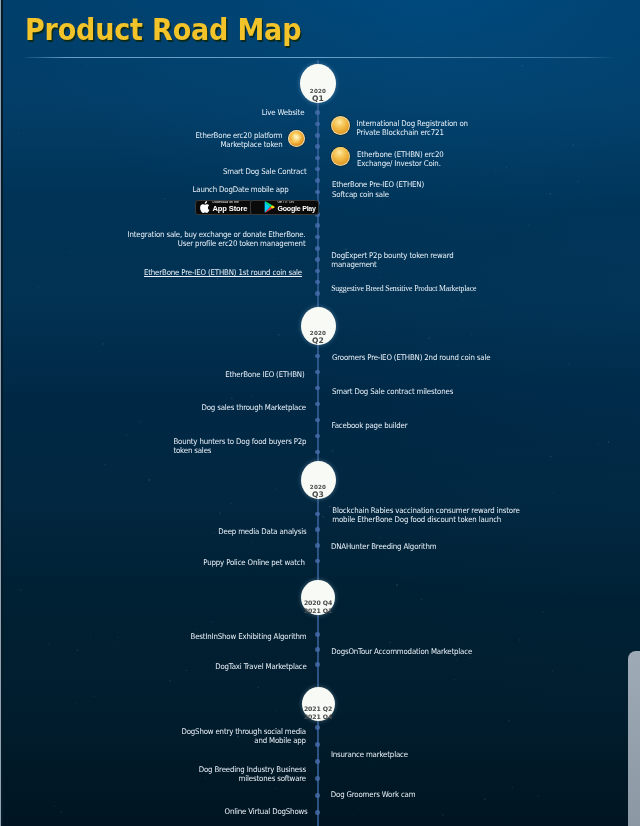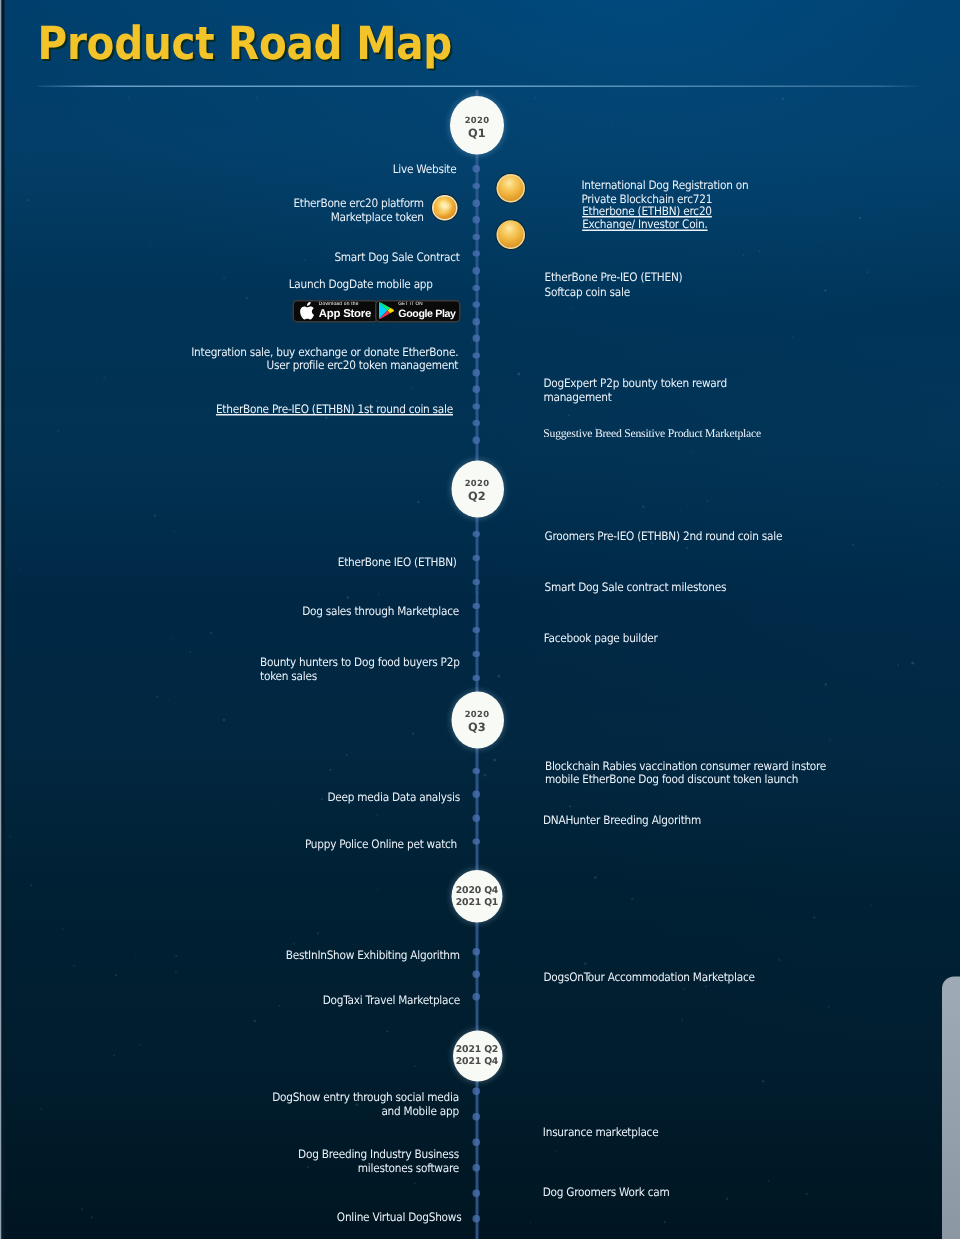--- a/index.html
+++ b/index.html
@@ -32,31 +32,31 @@
     transform:scaleX(0.885);transform-origin:0 0;
     text-shadow:1.5px 1.6px 0 rgba(12,40,22,0.9);}
   .rule{position:absolute;left:25px;top:57px;width:590px;height:1px;
     background:linear-gradient(90deg,rgba(118,172,212,0.12) 0%,rgba(128,180,220,0.80) 7%,rgba(128,180,220,0.82) 50%,rgba(118,172,212,0.40) 95%,rgba(118,172,212,0.0) 100%);}
 
   .axis{position:absolute;left:316.5px;top:60px;width:2px;height:766px;background:#35609a;opacity:0.8;}
   .dot{position:absolute;width:4.6px;height:4.6px;margin-left:-2.3px;margin-top:-2.3px;left:317.5px;
        border-radius:50%;background:#4a6fb0;opacity:0.78;}
 
   .node{position:absolute;border-radius:50%;background:#f8faf5;
-        display:flex;flex-direction:column;align-items:center;justify-content:center;
+        display:flex;flex-direction:column;align-items:center;justify-content:flex-end;
         color:#4a4a4a;font-family:"DejaVu Sans",sans-serif;font-weight:bold;
         box-shadow:0 0 4px 0.5px rgba(186,212,242,0.30);}
   .node i{font-style:normal;display:block;white-space:nowrap;}
   .node.two i:nth-child(1){font-size:5.6px;line-height:8px;letter-spacing:0.2px;}
   .node.two i:nth-child(2){font-size:7.6px;line-height:8px;letter-spacing:0.2px;}
   .node.pair i{font-size:6.2px;line-height:7.8px;letter-spacing:-0.1px;}
 
   .itm{position:absolute;color:#edf3fa;font-size:7.8px;line-height:9.3px;
        font-family:"DejaVu Sans Condensed","DejaVu Sans",sans-serif;
-       white-space:nowrap;letter-spacing:-0.16px;margin-left:31px;}
+       white-space:nowrap;letter-spacing:-0.16px;}
   .itm.L{text-align:right;}
   .itm.R{text-align:left;}
   .itm div{white-space:nowrap;}
 
   .coin{position:absolute;border-radius:50%;
         background:radial-gradient(circle at 50% 50%, #f4ddb4 62%, #fdf6e2 78%, #e8d9b6 100%);
         box-shadow:0 0 0 0.7px rgba(18,34,22,0.75);}
   .coin::after{content:"";position:absolute;left:8%;top:8%;right:8%;bottom:8%;border-radius:50%;
         background:
           radial-gradient(ellipse 34% 28% at 52% 44%, rgba(255,248,205,0.95) 0%, rgba(255,240,175,0.0) 100%),
@@ -288,21 +288,21 @@
         <span class="bi">
           <svg width="11" height="12.5" viewBox="0 0 22 26">
             <path fill="#fff" d="M18.1 13.9c0-3.1 2.5-4.6 2.6-4.7-1.4-2.1-3.6-2.4-4.4-2.4-1.9-.2-3.7 1.1-4.6 1.1s-2.4-1.1-4-1.1c-2 0-3.9 1.2-4.9 3-2.1 3.7-.5 9.1 1.5 12.1 1 1.5 2.2 3.1 3.8 3 1.5-.1 2.1-1 3.9-1s2.3 1 3.9.9c1.6 0 2.6-1.5 3.6-2.9 1.1-1.7 1.6-3.3 1.6-3.4-.1 0-3.1-1.2-3.1-4.6zM15.2 4.1c.8-1 1.4-2.4 1.2-3.9-1.2.1-2.8.8-3.7 1.9-.8.9-1.5 2.4-1.3 3.8 1.4.1 2.9-.7 3.8-1.8z"></path>
           </svg>
         </span>
         <span class="bt" style="margin-left:2.5px">
           <span class="bs">Download on the</span>
           <span class="bb">App Store</span>
         </span>
       </div>
-      <div class="badge" id="gp-badge" style="left: 250px; top: 199.5px; width: 54px; height: 13.5px; padding-left: 1px;">
+      <div class="badge" id="gp-badge" style="left: 250px; top: 199.5px; width: 54px; height: 13.5px; padding-left: 13px;">
         <span class="bi">
           <svg width="11" height="12" viewBox="0 0 28 30">
             <path fill="#00d0ff" d="M2.3 1.1C1.9 1.5 1.7 2.1 1.7 2.9v24.2c0 .8.2 1.4.6 1.8l.1.1L16 15.2v-.3L2.4 1.1z"></path>
             <path fill="#ffd900" d="M20.5 19.7l-4.5-4.5v-.3l4.5-4.5.1.1 5.4 3c1.5.9 1.5 2.3 0 3.2l-5.4 3z"></path>
             <path fill="#f43249" d="M20.6 19.6L16 15 2.3 28.8c.5.5 1.3.6 2.3 0l16-9.2"></path>
             <path fill="#00f076" d="M20.6 10.4l-16-9.1C3.6.7 2.8.8 2.3 1.3L16 15z"></path>
           </svg>
         </span>
         <span class="bt" style="margin-left:2.5px">
           <span class="bs">GET IT ON</span>
@@ -347,21 +347,21 @@
         <div>milestones software</div>
       </div>
       <div class="itm L" style="top: 807.3px; right: 332.4px;">
         <div>Online Virtual DogShows</div>
       </div>
       <div class="itm R" style="top: 118.5px; left: 356.6px;">
         <div>International Dog Registration on</div>
         <div>Private Blockchain erc721</div>
       </div>
       <div class="coin plain" style="left: 331px; top: 115.8px; width: 19px; height: 19px;"></div>
-      <div class="itm R" style="top: 136px; left: 357.1px; text-decoration: underline;">
+      <div class="itm R" style="top: 150px; left: 357.1px;">
         <div>Etherbone (ETHBN) erc20</div>
         <div>Exchange/ Investor Coin.</div>
       </div>
       <div class="coin plain" style="left: 331px; top: 146.5px; width: 19px; height: 19px;"></div>
       <div class="itm R" style="top: 180.4px; left: 332px;">
         <div>EtherBone Pre-IEO (ETHEN)</div>
         <div>Softcap coin sale</div>
       </div>
       <div class="itm R" style="top: 250.6px; left: 331.3px;">
         <div>DogExpert P2p bounty token reward</div>

